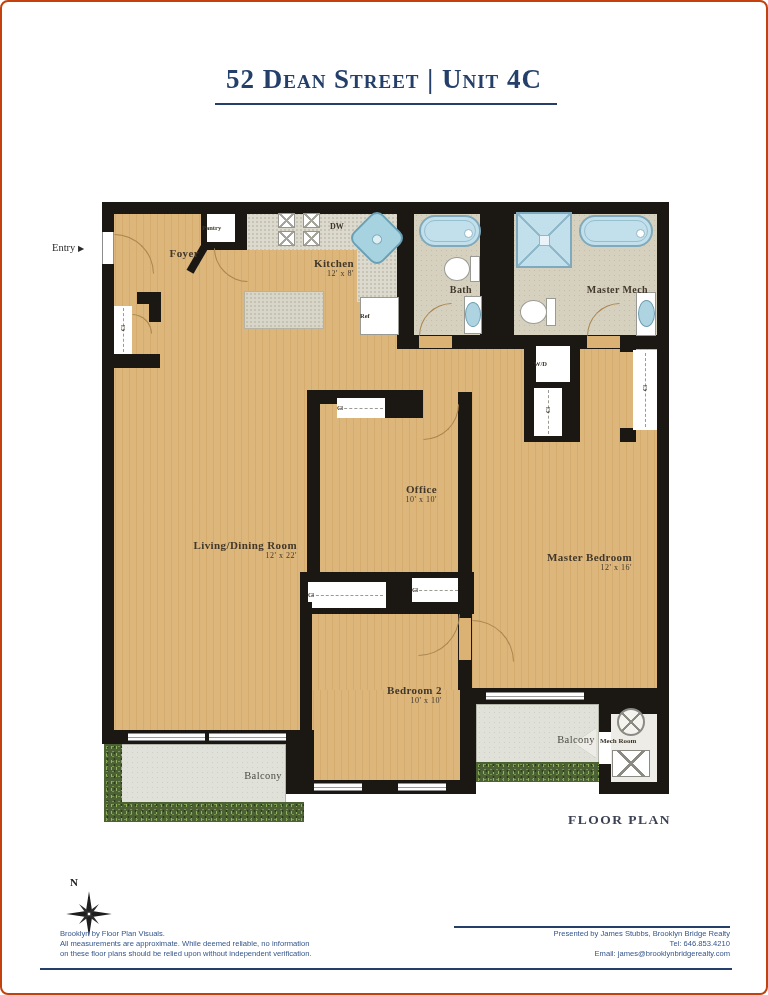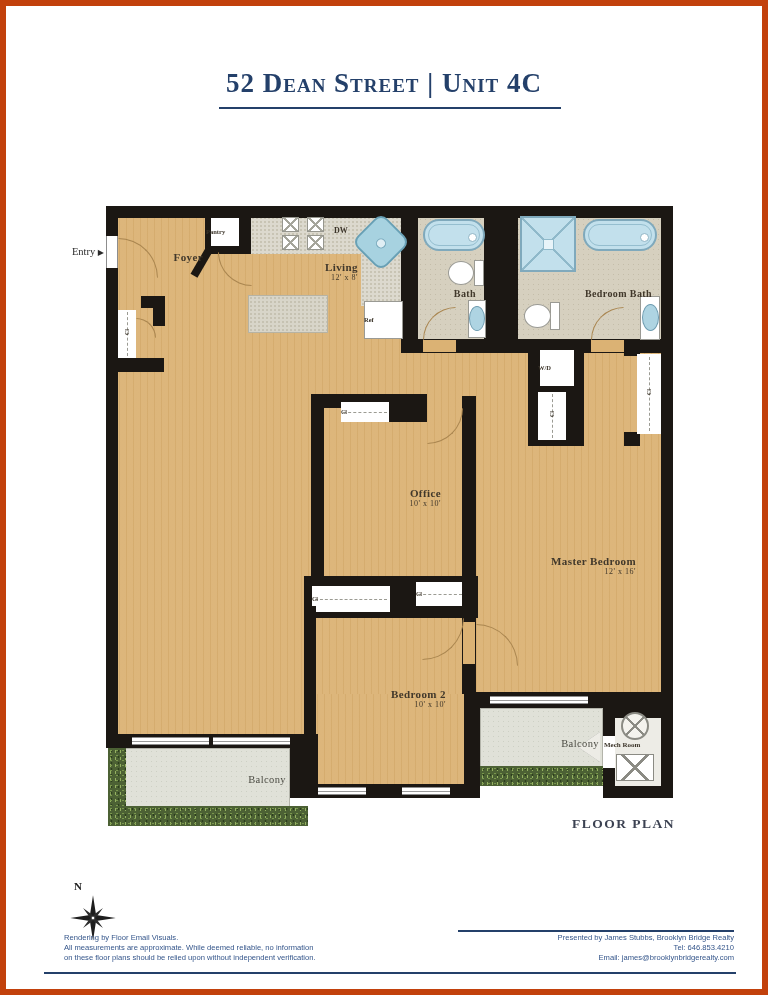--- a/index.html
+++ b/index.html
@@ -1,17 +1,17 @@
 <!DOCTYPE html>
 <html><head>
 <meta charset="utf-8">
 <style>
   html,body{margin:0;padding:0;background:#fff;}
   .page{position:relative;width:768px;height:995px;background:#ffffff;overflow:hidden;
-        border:6px solid #c2410c;border-radius:0;box-sizing:border-box;
+        border:2px solid #c2410c;border-radius:8px;box-sizing:border-box;
         font-family:"Liberation Serif","DejaVu Serif",serif;}
   
   .title{position:absolute;left:0;top:62px;width:100%;text-align:center;
          font-variant:small-caps;font-weight:700;font-size:27px;letter-spacing:1px;color:#24406a;}
   .title-rule{position:absolute;left:213px;top:101px;width:342px;height:2px;background:#24406a;}
   .subtitle{position:absolute;left:0;top:108px;width:100%;text-align:center;
             font-variant:small-caps;font-weight:700;font-size:13px;letter-spacing:2px;color:#24406a;}
   
   .wall{position:absolute;background:#1b1713;}
   .floor{position:absolute;background:#dbb274;
@@ -62,21 +62,21 @@
         background-image:linear-gradient(45deg,transparent 47%,#8b8b84 47% 53%,transparent 53%),
                          linear-gradient(-45deg,transparent 47%,#8b8b84 47% 53%,transparent 53%);}
   .island{position:absolute;background:#d8d5c9;border:1px solid #b7b3a3;box-sizing:border-box;
         background-image:radial-gradient(#c6c2b2 .8px,transparent .9px);background-size:4px 4px;}
   
   .rlabel{position:absolute;text-align:right;color:#41382b;}
   .rname{font-size:11px;font-weight:700;letter-spacing:.4px;line-height:12px;}
   .dims{font-size:8px;line-height:10px;letter-spacing:.5px;}
   .tiny{position:absolute;font-size:7px;font-weight:700;color:#3c352a;text-align:left;line-height:8px;}
   .tinyr{position:absolute;font-size:7px;font-weight:700;color:#3c352a;transform:rotate(-90deg);transform-origin:center;text-align:center;line-height:8px;}
-  .entry{position:absolute;left:50px;top:240px;width:48px;font-size:10.5px;color:#2a2a2a;text-align:right;}
+  .entry{position:absolute;left:50px;top:240px;width:48px;font-size:10.5px;color:#2a2a2a;text-align:left;}
   .entry .tri{font-size:8px;}
   .floorplan-lbl{position:absolute;left:555px;top:810px;width:125px;text-align:center;
         font-size:13.5px;font-weight:600;letter-spacing:1.5px;color:#3c4252;}
   
   .compass{position:absolute;left:58px;top:884px;}
   .compass-n{position:absolute;left:68px;top:874px;font-size:11px;font-weight:700;color:#222;}
   .f-line{position:absolute;background:#24406a;}
   .f-text{position:absolute;font-family:"Liberation Sans","DejaVu Sans",sans-serif;
           font-size:7.6px;line-height:10px;color:#34558a;}
   .mechtri{position:absolute;width:0;height:0;border-top:15px solid transparent;border-bottom:15px solid transparent;
@@ -242,32 +242,36 @@
 
   <div class="fan" style="left:615px;top:706px;width:28px;height:28px;"></div>
   <div class="xbox" style="left:610px;top:748px;width:38px;height:27px;"></div>
 
   <div class="entry"><span>Entry</span> <span class="tri">▶</span></div>
 
   <div class="rlabel" style="left:117px;top:245px;width:80px;">
       <div class="rname">Foyer</div>
     </div>
   <div class="rlabel" style="left:268px;top:255px;width:84px;">
-      <div class="rname">Living</div>
+      <div class="rname">Kitchen</div>
       <div class="dims">12' x 8'</div>
     </div>
   <div class="rlabel" style="left:408px;top:282px;width:62px;">
       <div class="rname" style="font-size:10px;">Bath</div>
     </div>
   <div class="rlabel" style="left:538px;top:282px;width:108px;">
-      <div class="rname" style="font-size:10px;">Bedroom Bath</div>
+      <div class="rname" style="font-size:10px;">Master Mech</div>
     </div>
   <div class="rlabel" style="left:335px;top:481px;width:100px;">
       <div class="rname">Office</div>
       <div class="dims">10' x 10'</div>
+    </div>
+  <div class="rlabel" style="left:115px;top:537px;width:180px;">
+      <div class="rname">Living/Dining Room</div>
+      <div class="dims">12' x 22'</div>
     </div>
   <div class="rlabel" style="left:500px;top:549px;width:130px;">
       <div class="rname">Master Bedroom</div>
       <div class="dims">12' x 16'</div>
     </div>
   <div class="rlabel" style="left:330px;top:682px;width:110px;">
       <div class="rname">Bedroom 2</div>
       <div class="dims">10' x 10'</div>
     </div>
   <div class="rlabel" style="left:140px;top:768px;width:140px;">
@@ -287,21 +291,21 @@
       <g transform="rotate(45 30 32) translate(30 32) scale(0.62) translate(-30 -32)">
         <polygon points="30,6 33.5,28.5 56,32 33.5,35.5 30,58 26.5,35.5 4,32 26.5,28.5" fill="#2c2c2c"></polygon>
       </g>
       <circle cx="30" cy="32" r="2.2" fill="#fff" stroke="#1e1e1e"></circle>
     </svg>
   </div>
 
   <div class="f-line" style="left:452px;top:924px;width:276px;height:2px;"></div>
   <div class="f-line" style="left:38px;top:966px;width:692px;height:2px;"></div>
   <div class="f-text" style="left:58px;top:927px;width:360px;">
-    <div>Rendering by Floor Email Visuals.</div>
+    <div>Brooklyn by Floor Plan Visuals.</div>
     <div>All measurements are approximate. While deemed reliable, no information</div>
     <div>on these floor plans should be relied upon without independent verification.</div>
   </div>
   <div class="f-text" style="left:428px;top:927px;width:300px;text-align:right;">
     <div>Presented by James Stubbs, Brooklyn Bridge Realty</div>
     <div>Tel: 646.853.4210</div>
     <div>Email: james@brooklynbridgerealty.com</div>
   </div>
 
 </div>

